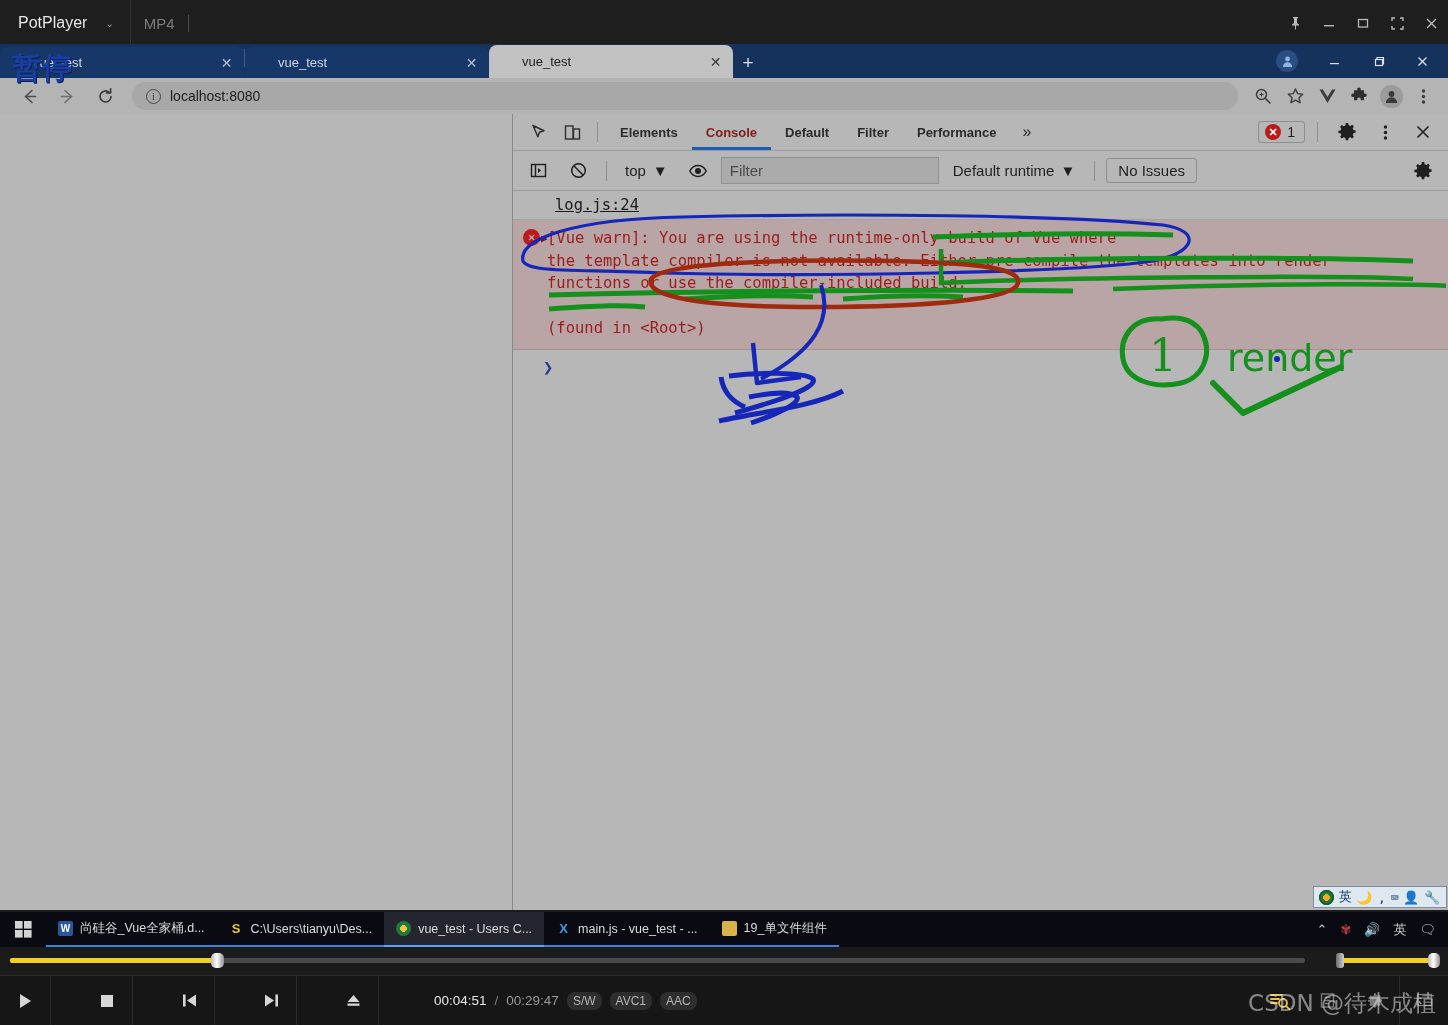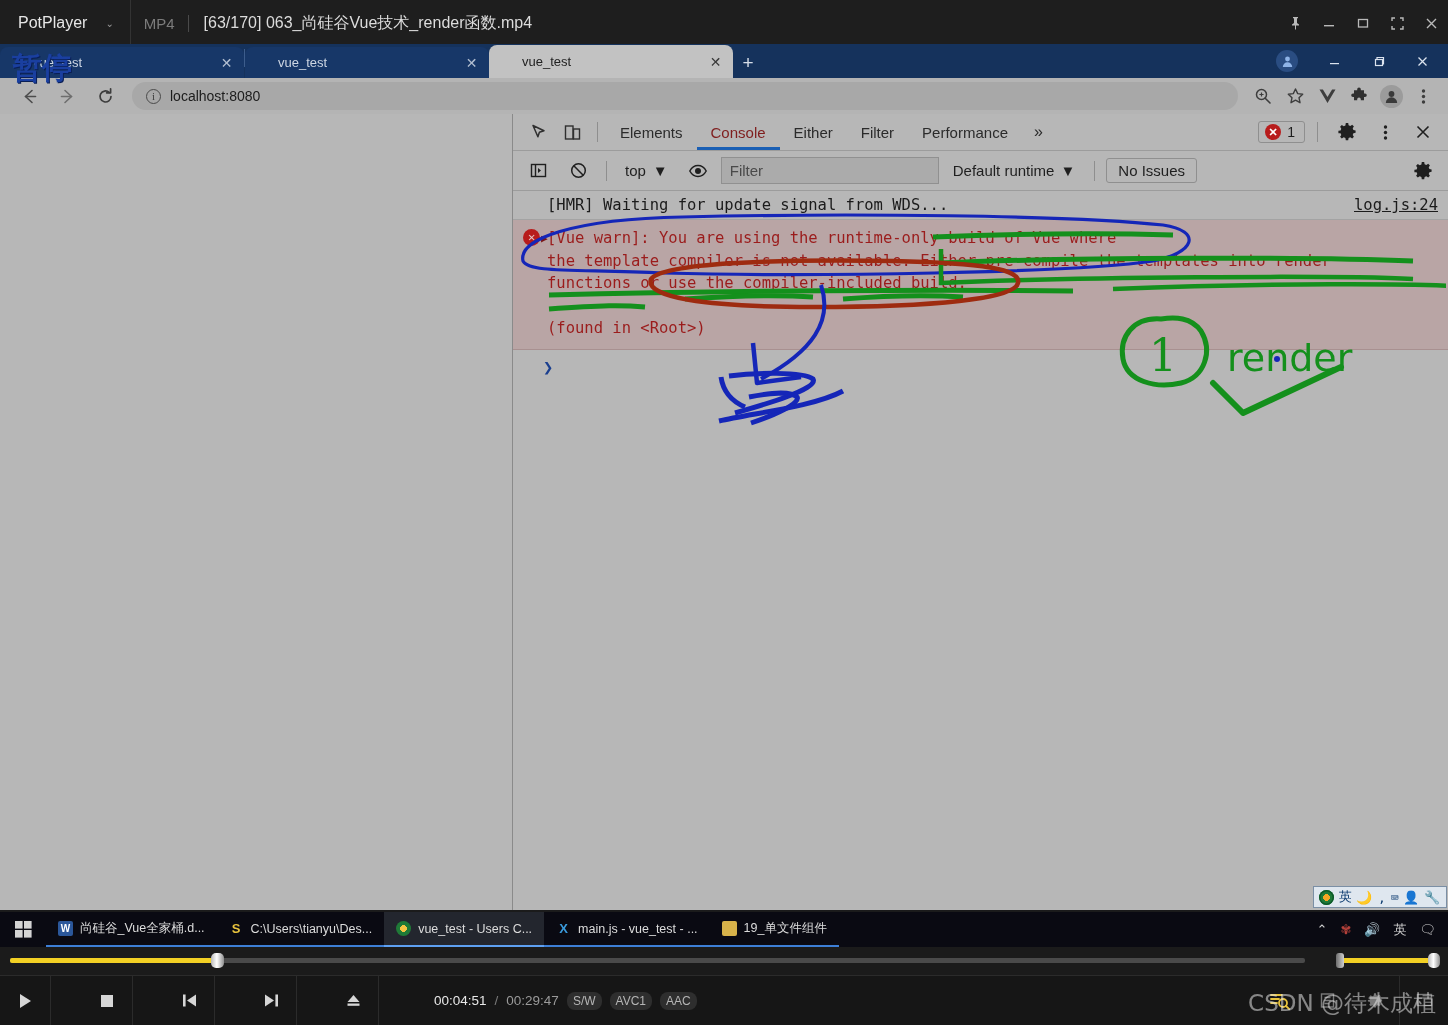--- a/index.html
+++ b/index.html
@@ -112,21 +112,21 @@
   
   .devtools { flex:1; background:#b7b7b7; display:flex; flex-direction:column; }
   .dt-tabbar {
     height:37px; display:flex; align-items:center; gap:0;
     border-bottom:1px solid #9c9c9c; padding-left:8px;
   }
   .dt-icbtn { width:34px; height:34px; display:flex; align-items:center; justify-content:center; color:#2f2f2f; }
   .dt-split { width:1px; height:20px; background:#8e8e8e; margin:0 8px; }
   .dt-tab {
     padding:0 14px; height:36px; display:flex; align-items:center;
-    font-size:15px; color:#2b2b2b;
+    font-size:13px; color:#2b2b2b;font-weight:bold;
   }
   .dt-tab.sel { color:#7f1d1d; box-shadow: inset 0 -3px 0 #1a5fb4; }
   .dt-more { padding:0 12px; font-size:16px; color:#2b2b2b; }
   .dt-right { margin-left:auto; display:flex; align-items:center; gap:4px; padding-right:8px; }
   .err-badge {
     display:flex; align-items:center; gap:6px; padding:2px 9px 2px 6px;
     border:1px solid #8f8f8f; border-radius:3px; font-size:14px; color:#1e1e1e;
   }
   .err-dot {
     width:16px; height:16px; border-radius:50%; background:#b81c1c;
@@ -262,21 +262,20 @@
 <div id="app">
 
   <div class="pp-titlebar">
     <div class="pp-logo">
       <span>PotPlayer</span>
       <span class="pp-caret">⌄</span>
     </div>
     <div class="pp-sep"></div>
     <div class="pp-type">MP4</div>
     <div class="pp-vsep"></div>
-    <div class="pp-filename">[63/170] 063_尚硅谷Vue技术_render函数.mp4</div>
     <div class="pp-winbtns">
       <div class="pp-wbtn">
         <svg width="13" height="14" viewBox="0 0 13 14">
             <path d="M4 1h5v1l-1 .5V7l2 1.5v1H7v4H6v-4H3v-1L5 7V2.5L4 2z" fill="#b9b9b9"></path>
           </svg>
       </div>
       <div class="pp-wbtn">
         <svg width="14" height="14" viewBox="0 0 14 14">
             <rect x="2" y="9" width="10" height="1.4" fill="#b9b9b9"></rect>
           </svg>
@@ -423,21 +422,21 @@
           </div>
           <div class="dt-icbtn">
             <svg width="19" height="19" viewBox="0 0 19 19">
                 <rect x="2.5" y="3" width="7.5" height="13" fill="none" stroke="#2f2f2f" stroke-width="1.4"></rect>
                 <rect x="10.5" y="6" width="6" height="10" fill="none" stroke="#2f2f2f" stroke-width="1.4"></rect>
               </svg>
           </div>
           <div class="dt-split"></div>
           <div class="dt-tab">Elements</div>
           <div class="dt-tab sel">Console</div>
-          <div class="dt-tab">Either</div>
+          <div class="dt-tab">Default</div>
           <div class="dt-tab">Filter</div>
           <div class="dt-tab">Performance</div>
           <div class="dt-more">»</div>
           <div class="dt-right">
             <div class="err-badge">
               <span class="err-dot">✕</span>
               <span>1</span>
             </div>
             <div class="dt-split"></div>
             <div class="dt-icbtn">
@@ -496,21 +495,20 @@
           <div style="margin-left:auto;" class="dt-icbtn">
             <svg width="20" height="20" viewBox="0 0 20 20">
                 <path d="M10 6.2a3.8 3.8 0 1 0 0 7.6 3.8 3.8 0 0 0 0-7.6zm0 2a1.8 1.8 0 1 1 0 3.6 1.8 1.8 0 0 1 0-3.6z" fill="#1f1f1f"></path>
                 <path d="M8.8 1h2.4l.4 2.2 1.7.7 1.9-1.2 1.7 1.7-1.2 1.9.7 1.7 2.2.4v2.4l-2.2.4-.7 1.7 1.2 1.9-1.7 1.7-1.9-1.2-1.7.7-.4 2.2H8.8l-.4-2.2-1.7-.7-1.9 1.2-1.7-1.7 1.2-1.9-.7-1.7L1.4 11.2V8.8l2.2-.4.7-1.7-1.2-1.9L4.8 3.1l1.9 1.2 1.7-.7z" fill="#1f1f1f"></path>
               </svg>
           </div>
         </div>
 
         <div class="console-body">
           <div class="msg-row msg-hmr">
-            <span class="msg-text">[HMR] Waiting for update signal from WDS...</span>
             <span class="src-link">log.js:24</span>
           </div>
           <div class="msg-row msg-err">
             <span class="err-icon">✕</span>
             <span class="expander">▶</span>
             <span class="msg-text">[Vue warn]: You are using the runtime-only build of Vue where
 the template compiler is not available. Either pre-compile the templates into render
 functions or use the compiler-included build.
 
 (found in &lt;Root&gt;)</span>

